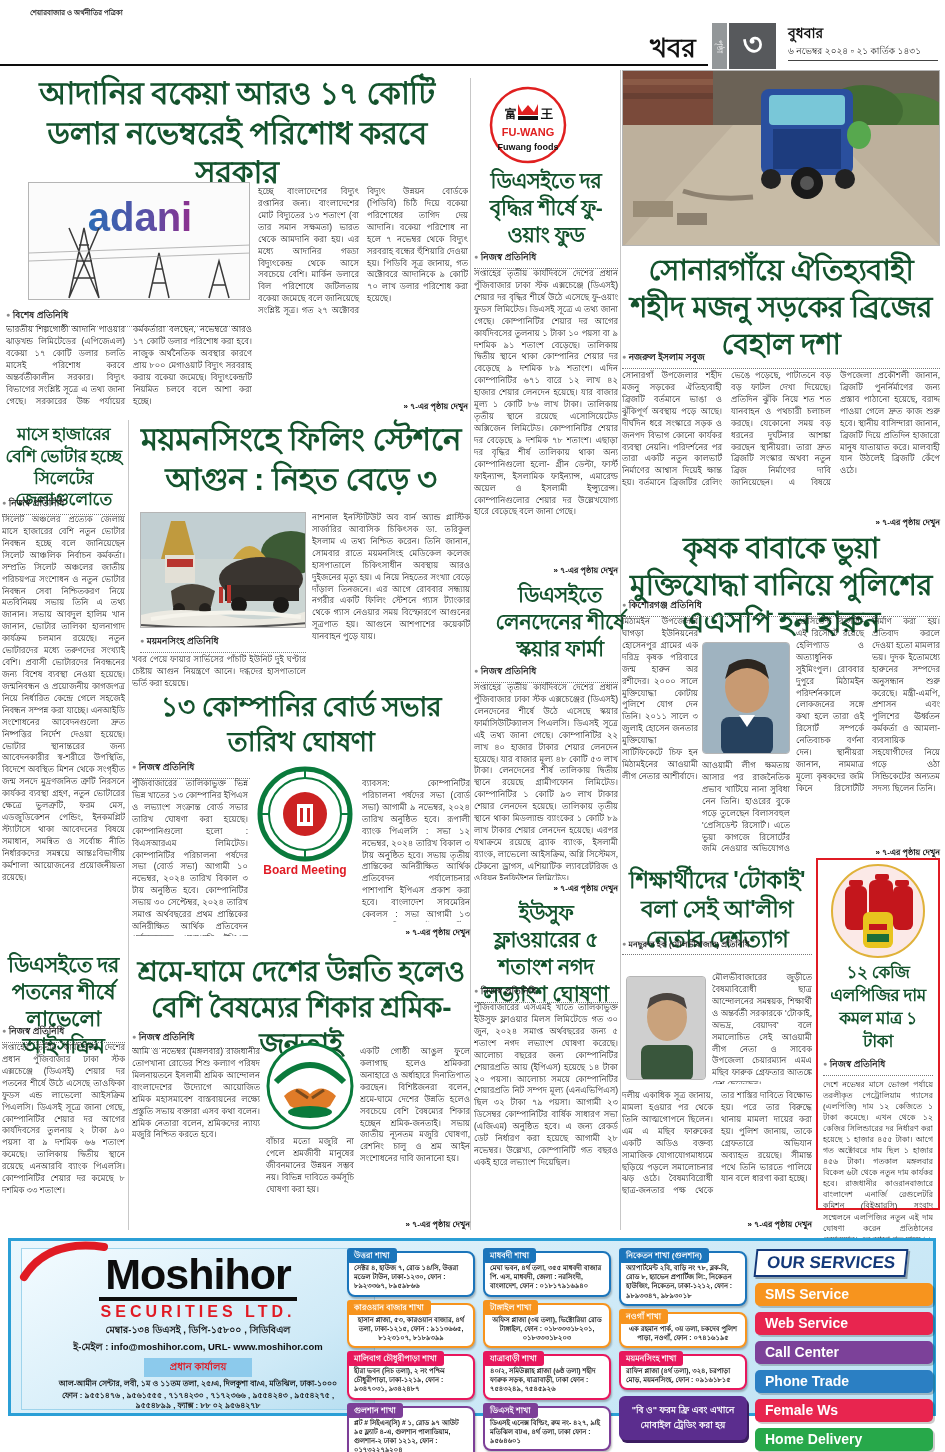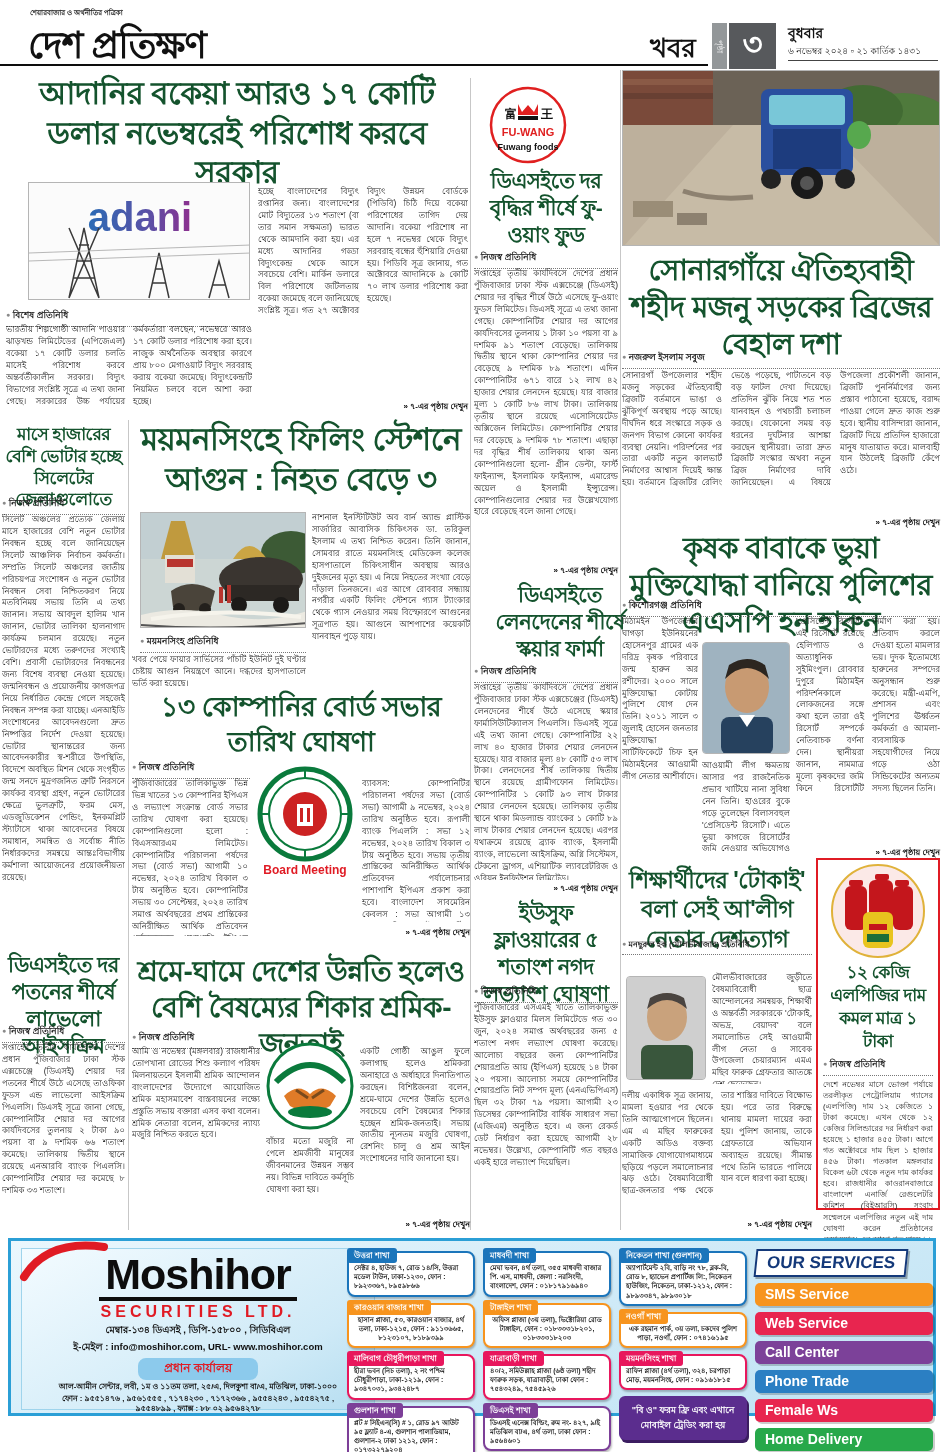--- a/index.html
+++ b/index.html
@@ -44,21 +44,21 @@
   #lpg-box .hl-sm { font-size:17px; line-height:1.35; }
 
   
   #ad { border:3px solid #2b9fd6; background:linear-gradient(160deg,#eaf7fd 0%,#cfeaf7 55%,#bfe3f4 100%); }
   #ad-left { background:linear-gradient(150deg,#f3fbff 0%,#cfeaf7 70%,#b5ddf0 100%); border:1px solid #9fd4ec; text-align:center; padding-top:4px; }
   #moshihor-word { font-size:43px; font-weight:800; color:#0d0d0d; letter-spacing:-1px; line-height:1.0;
     border-bottom:4px solid #0d0d0d; display:inline-block; padding:0 6px 1px 6px; position:relative; }
   #moshihor-swoosh { position:absolute; left:-4px; top:-12px; }
   #securities { color:#e01b24; font-weight:bold; font-size:16px; letter-spacing:4px; margin-top:2px; }
   .ad-line { font-size:9.5px; font-weight:bold; color:#111; margin-top:2px; }
-  #hq-pill { display:inline-block; background:#8ccaec; border-radius:8px; color:#e01b24; font-weight:bold; font-size:12px; padding:1px 26px; margin-top:3px; }
+  #hq-pill { display:inline-block; background:#8ccaec; border-radius:0; color:#e01b24; font-weight:bold; font-size:10px; padding:1px 26px; margin-top:3px; }
   .ad-small { font-size:7.8px; font-weight:bold; color:#111; margin-top:2px; line-height:1.35; }
 
   .branch-col { width:128px; }
   .branch { background:#fff; border-radius:8px; padding:8px 5px 4px 5px; margin-bottom:6px; position:relative;
     box-shadow:1px 2px 2px rgba(0,0,0,0.25); }
   .branch-head { position:absolute; top:-5px; left:-2px; color:#fff; font-weight:bold; font-size:8px;
     padding:1px 7px; border-radius:3px; white-space:nowrap; }
   .branch-body { font-size:6.8px; line-height:1.35; font-weight:bold; color:#222; padding-top:2px; }
   .b-blue   { border:2px solid #1b75bb; } .b-blue  .branch-head { background:#1b75bb; }
   .b-orange { border:2px solid #f7941e;text-align:center; } .b-orange .branch-head{ background:#f7941e; }
@@ -77,21 +77,20 @@
   
   #board-logo-wrap { text-align:center; }
   #board-logo-cap { color:#e01b24; font-weight:800; font-size:12px; margin-top:1px; }
 </style>
 </head>
 <body>
 
 <div id="page">
 
   <div class="abs" style="left:30px; top:7px;" id="tagline">শেয়ারবাজার ও অর্থনীতির পত্রিকা</div>
-  <div class="abs" style="left:28px; top:16px;" id="masthead">দেশ প্রতিক্ষণ</div>
   <div class="abs hrule" style="left:0; top:64px; width:708px;"></div>
   <div class="abs" style="left:650px; top:28px;" id="section-label">খবর</div>
   <div class="abs" style="left:712px; top:23px;" id="page-strip">পৃষ্ঠা</div>
   <div class="abs" style="left:729px; top:23px;" id="page-box">৩</div>
   <div class="abs" style="left:788px; top:22px;" id="day">বুধবার</div>
   <div class="abs" style="left:788px; top:44px;" id="dateline">৬ নভেম্বর ২০২৪ ▫ ২১ কার্তিক ১৪৩১</div>
   <div class="abs" style="left:788px; top:60px; width:150px; height:1px; background:#444;"></div>
 
   <div class="abs vrule" style="left:470px; top:78px; height:1152px;"></div>
   <div class="abs vrule" style="left:620px; top:70px; height:1160px;"></div>

